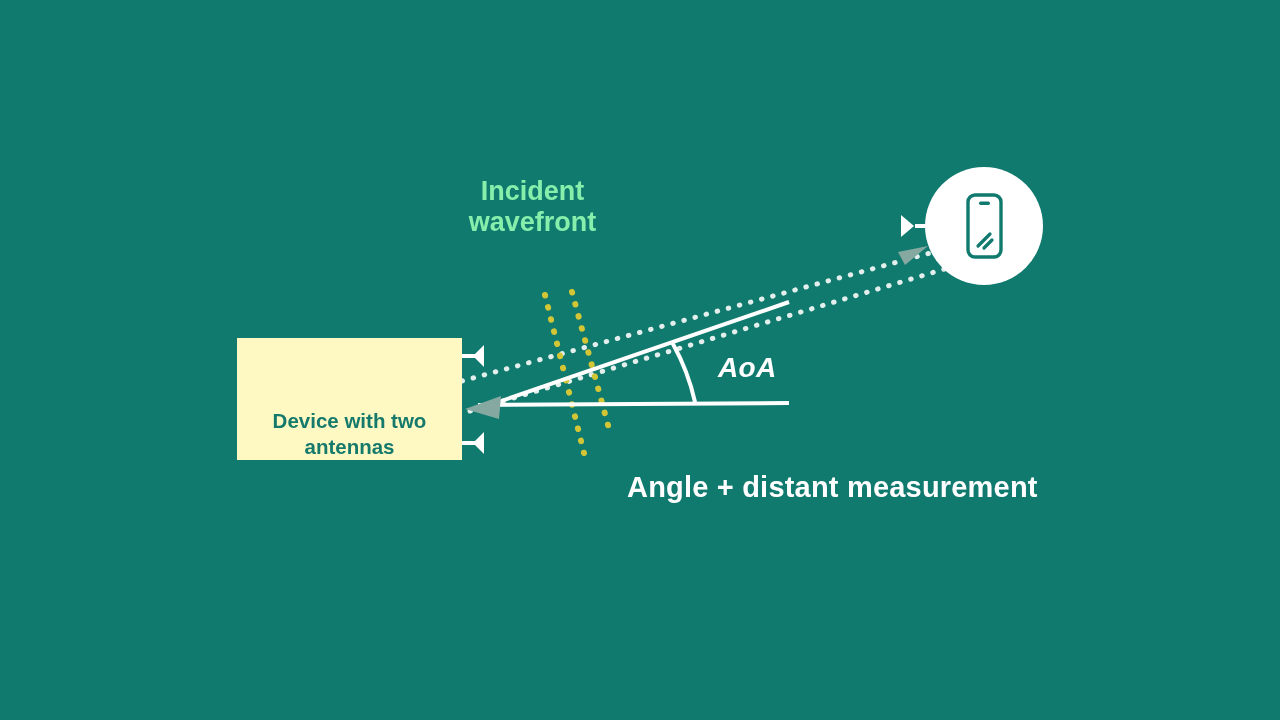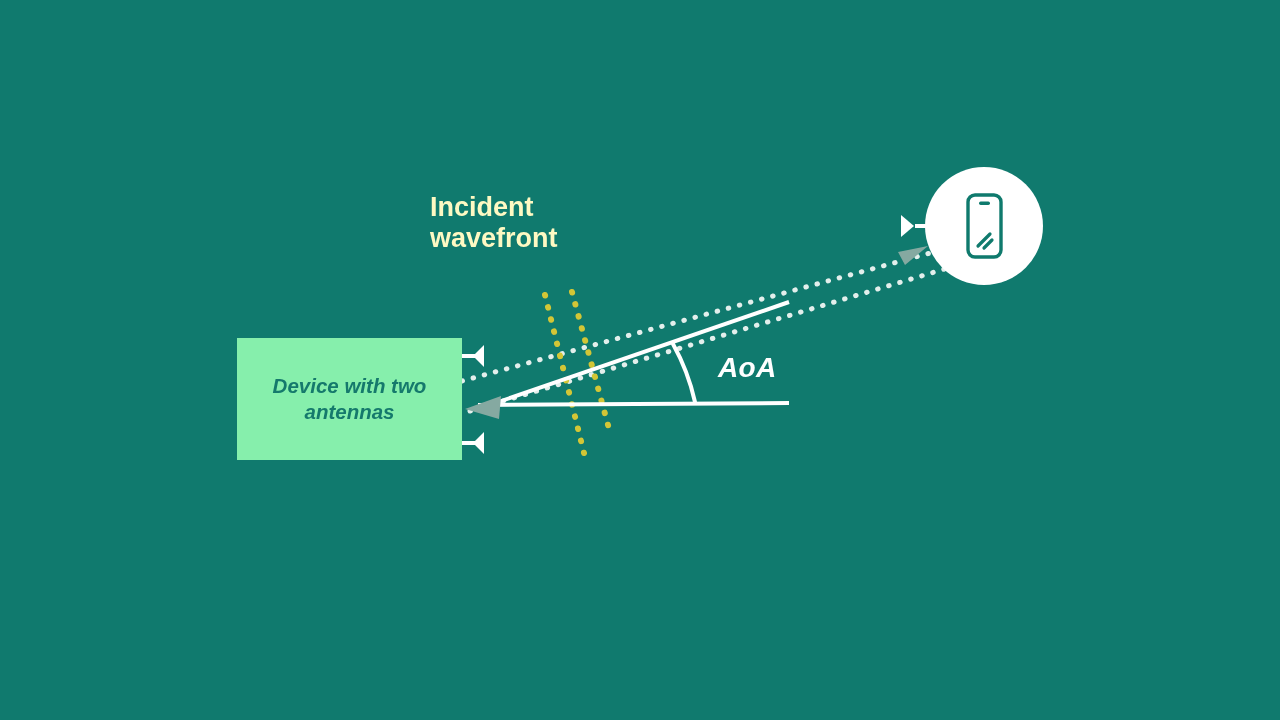--- a/index.html
+++ b/index.html
@@ -28,23 +28,24 @@
   }
   .lbl {
     position: absolute;
     font-family: "Liberation Sans", sans-serif;
     font-weight: bold;
     white-space: pre;
     line-height: 1.16;
   }
   #incident-wavefront-label {
     left: 430px;
-    top: 192px;
+    top: 176px;
     width: 205px;
-    color: #fef9c3;
+    text-align: center;
+    color: #86efac;
     font-size: 27px;
   }
   #aoa-label {
     left: 718px;
     top: 352px;
     color: #ffffff;
     font-size: 28px;
     letter-spacing: 0.3px;
     font-style: italic;
   }
@@ -54,25 +55,24 @@
     color: #ffffff;
     font-size: 29px;
     letter-spacing: 0.2px;
   }
   #device-card {
     position: absolute;
     left: 237px;
     top: 338px;
     width: 225px;
     height: 122px;
-    background: #86efac;
+    background: #fef9c3;
     display: flex;
-    align-items: center;
+    align-items: flex-end;
     justify-content: center;
-    font-style: italic;
   }
   #device-card-label {
     position: static;
     width: 200px;
     text-align: center;
     color: #15796c;
     font-size: 20.5px;
     font-weight: bold;
     line-height: 1.28;
   }
@@ -139,14 +139,15 @@
   <div id="device-card">
     <div id="device-card-label">Device with two
 antennas</div>
   </div>
 
   <div class="lbl" id="incident-wavefront-label">Incident
 wavefront</div>
 
   <div class="lbl" id="aoa-label">AoA</div>
 
+  <div class="lbl" id="angle-distance-label">Angle + distant measurement</div>
 
 </div>
 
 </body></html>

